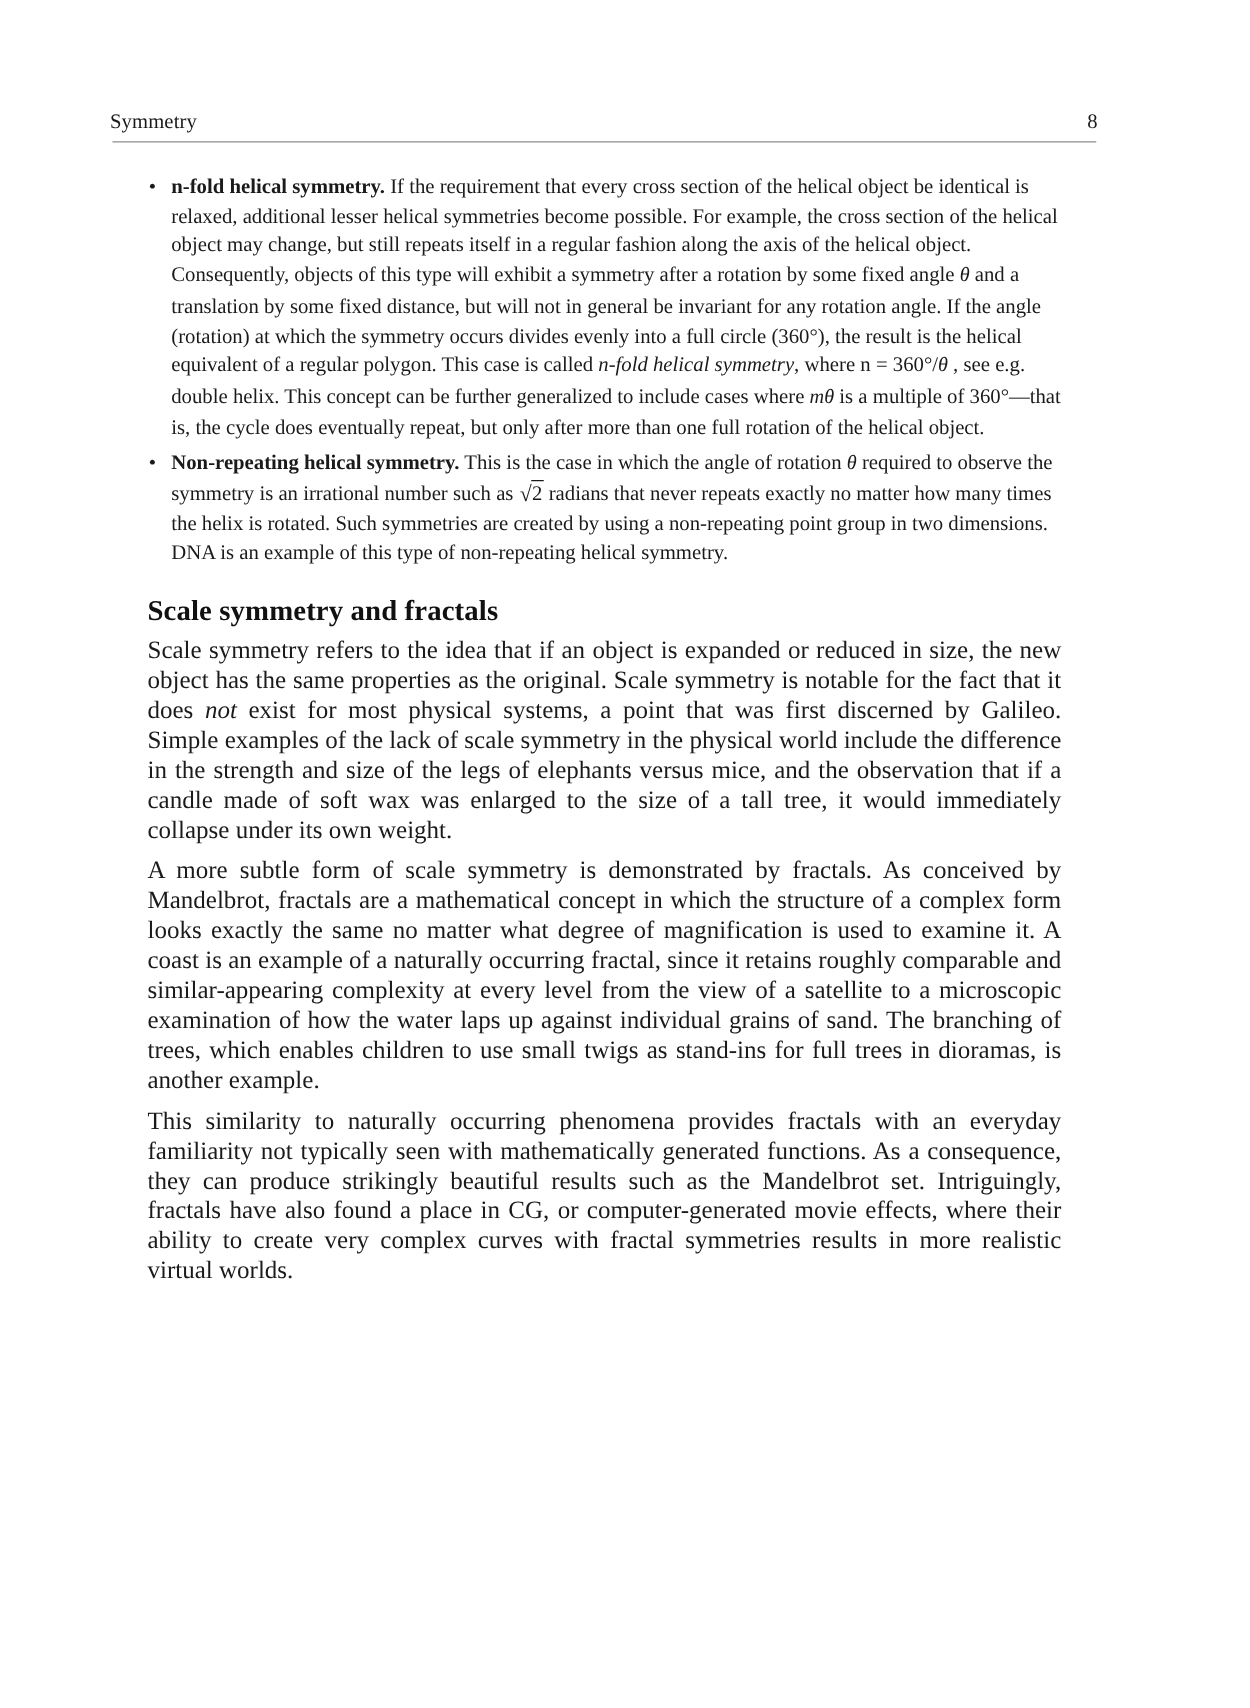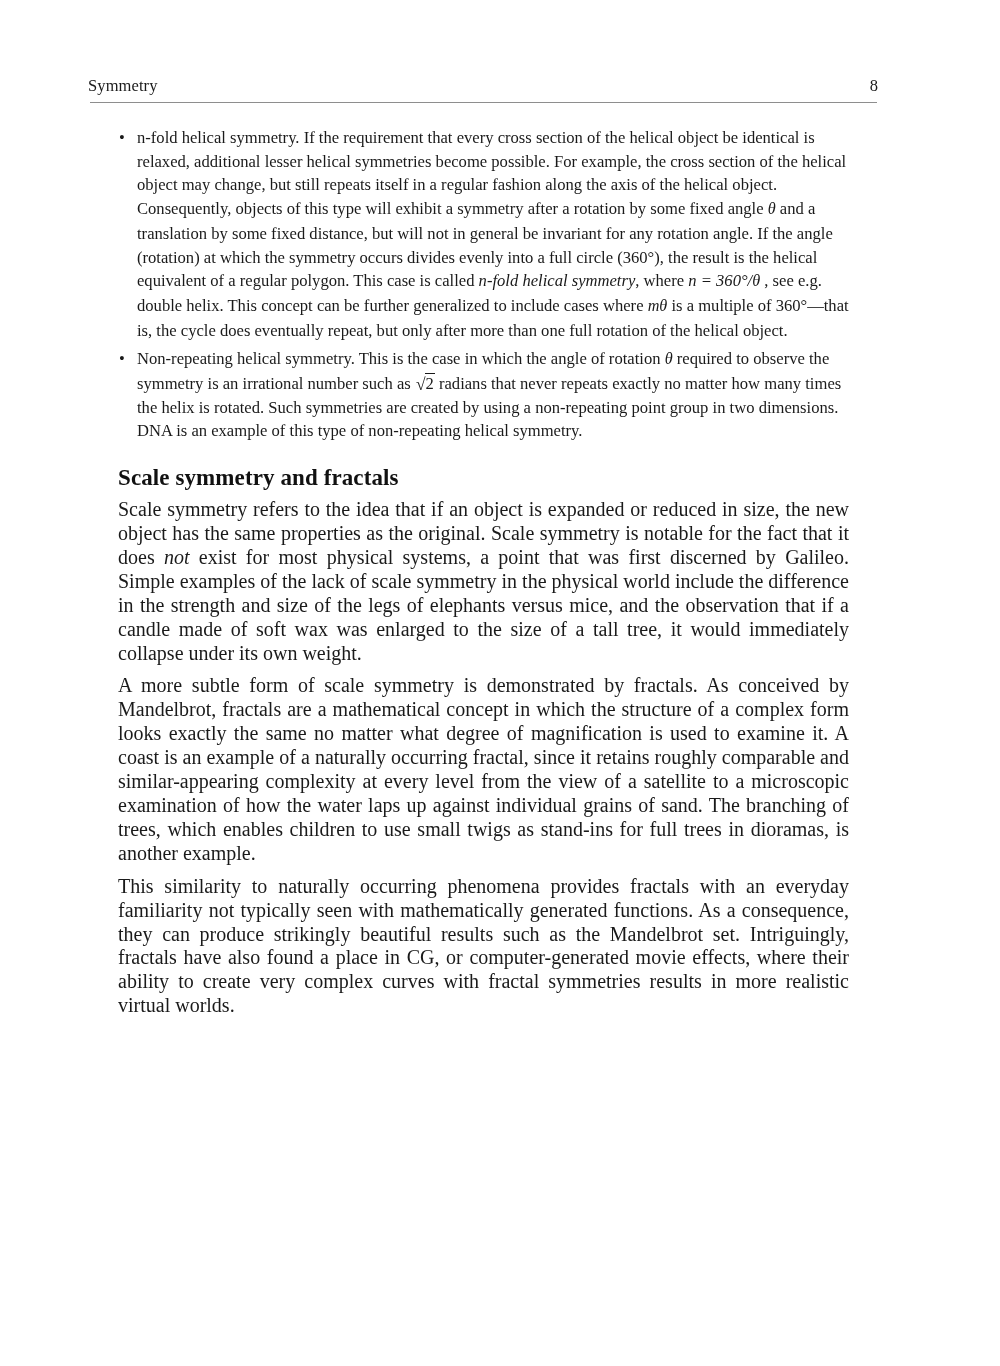--- a/index.html
+++ b/index.html
@@ -11,21 +11,21 @@
     width: 1000px;
     height: 1366px;
     position: relative;
     font-family: "Liberation Serif", "DejaVu Serif", serif;
     color: #1a1a1a;
     -webkit-font-smoothing: antialiased;
   }
 
   .page {
     position: absolute;
-    left: 0; top: 2px;
+    left: 0; top: 13px;
     width: 1000px;
     height: 1164px;
     overflow: hidden;
   }
 
   
   .header {
     position: absolute;
     left: 88px;
     top: 76px;
@@ -81,21 +81,21 @@
     margin-top: 5px;
   }
   .bullet-item .marker {
     position: absolute;
     left: 1px;
     top: 0;
     font-size: 16.6px;
     line-height: 23.7px;
   }
   .lead-in {
-    font-weight: normal;
+    font-weight: bold;
   }
 
   
   .section-heading {
     font-size: 23px;
     font-weight: bold;
     line-height: 26px;
     margin: 22px 0 7px 0;
     color: #111111;
     letter-spacing: 0.1px;
@@ -115,21 +115,20 @@
   .mathvar {
     font-family: "Liberation Serif", "DejaVu Serif", serif;
     font-style: italic;
     font-size: 16.2px;
   }
   .italic {
     font-style: italic;
     margin-top: 16px;
   }
   .math-frac {
-    font-style: italic;
   }
   .radical {
     display: inline-block;
     position: relative;
     white-space: nowrap;
     font-size: 16.6px;
     padding-left: 1px;
     vertical-align: baseline;
   }
   .radical .sign {

